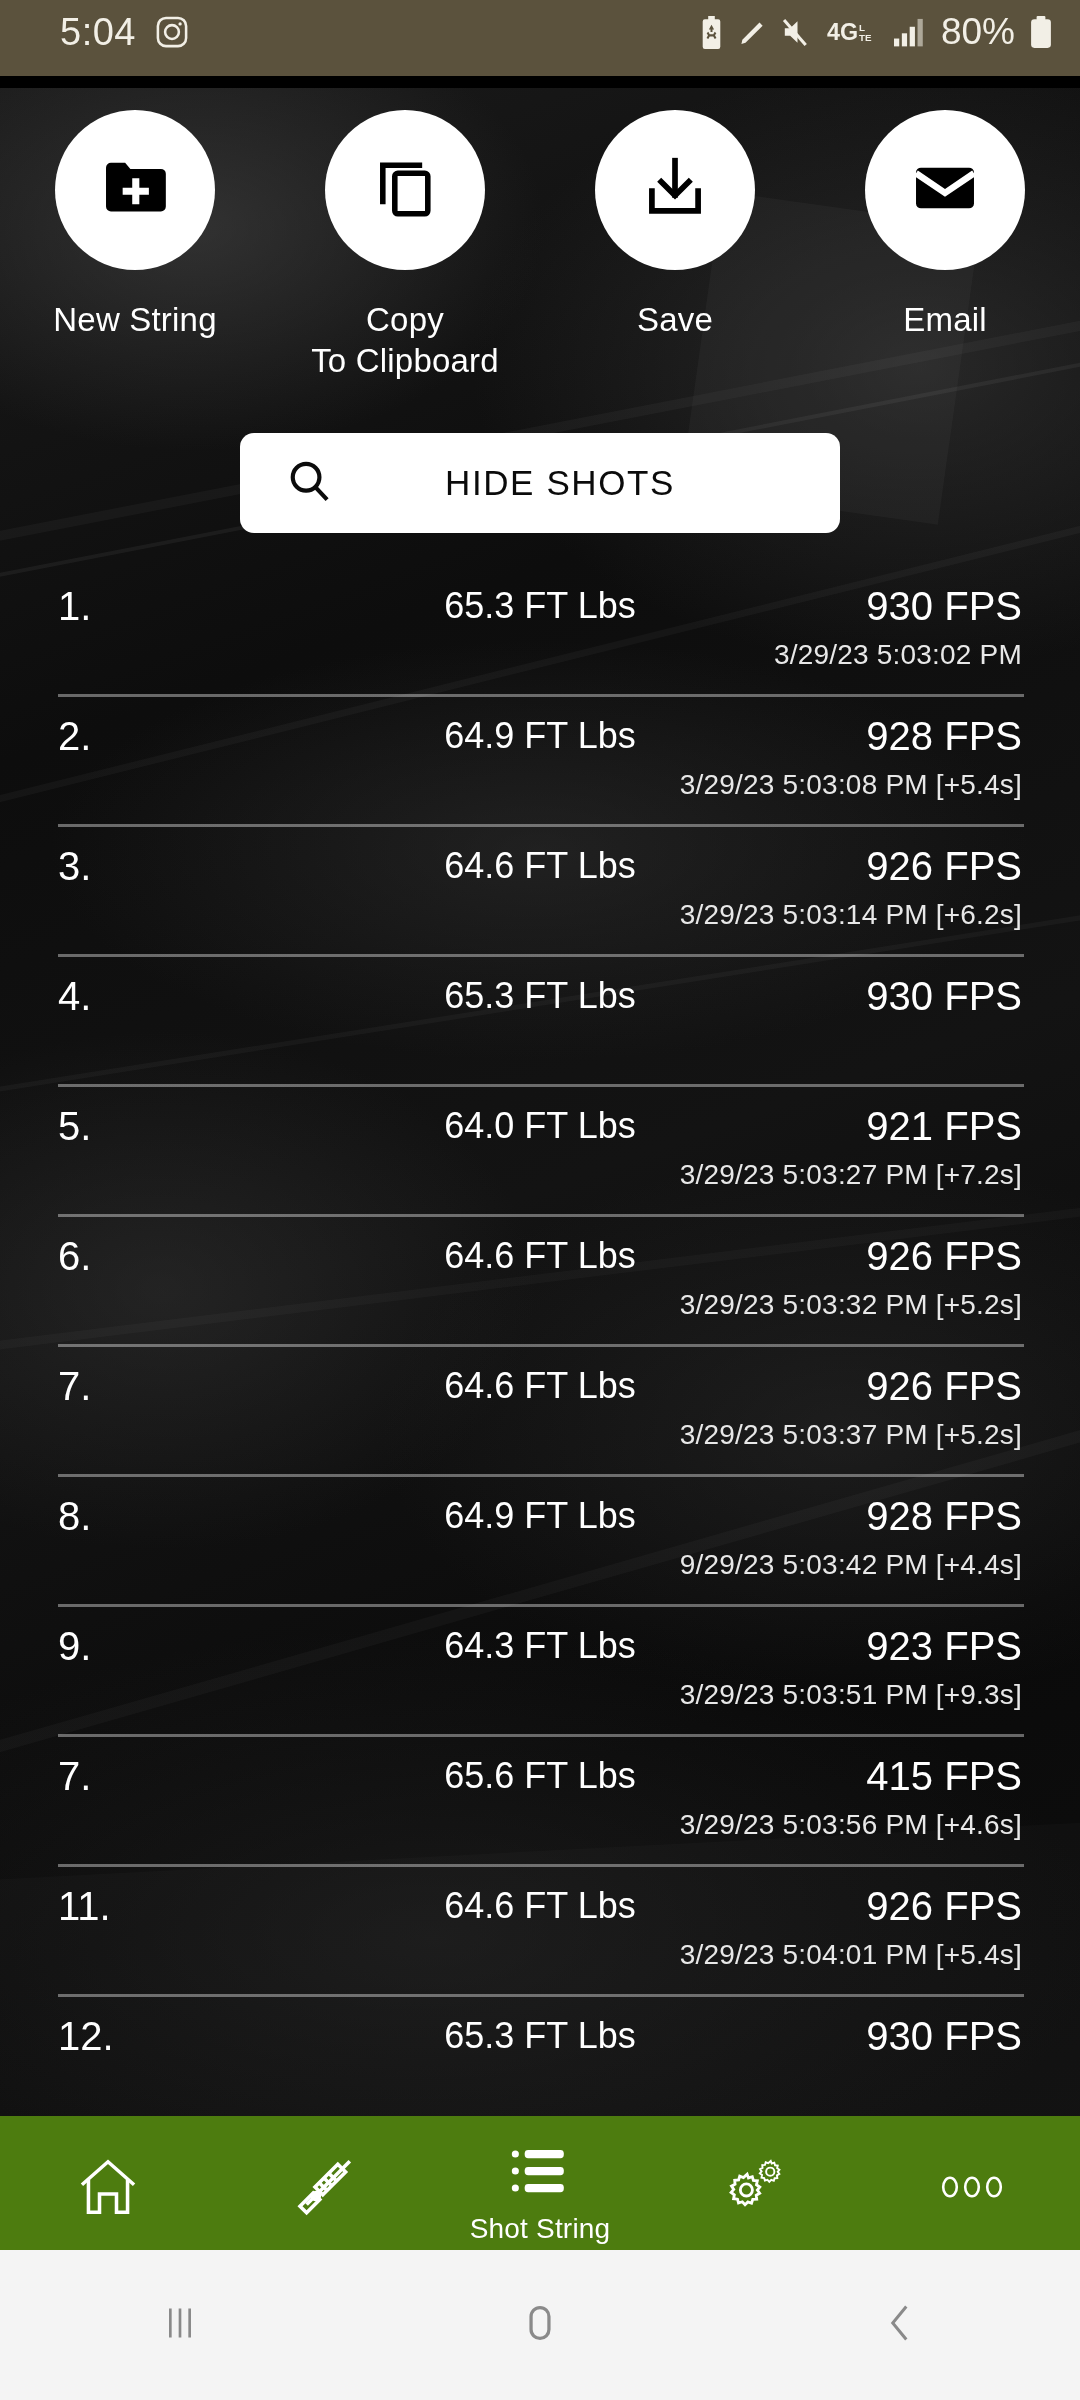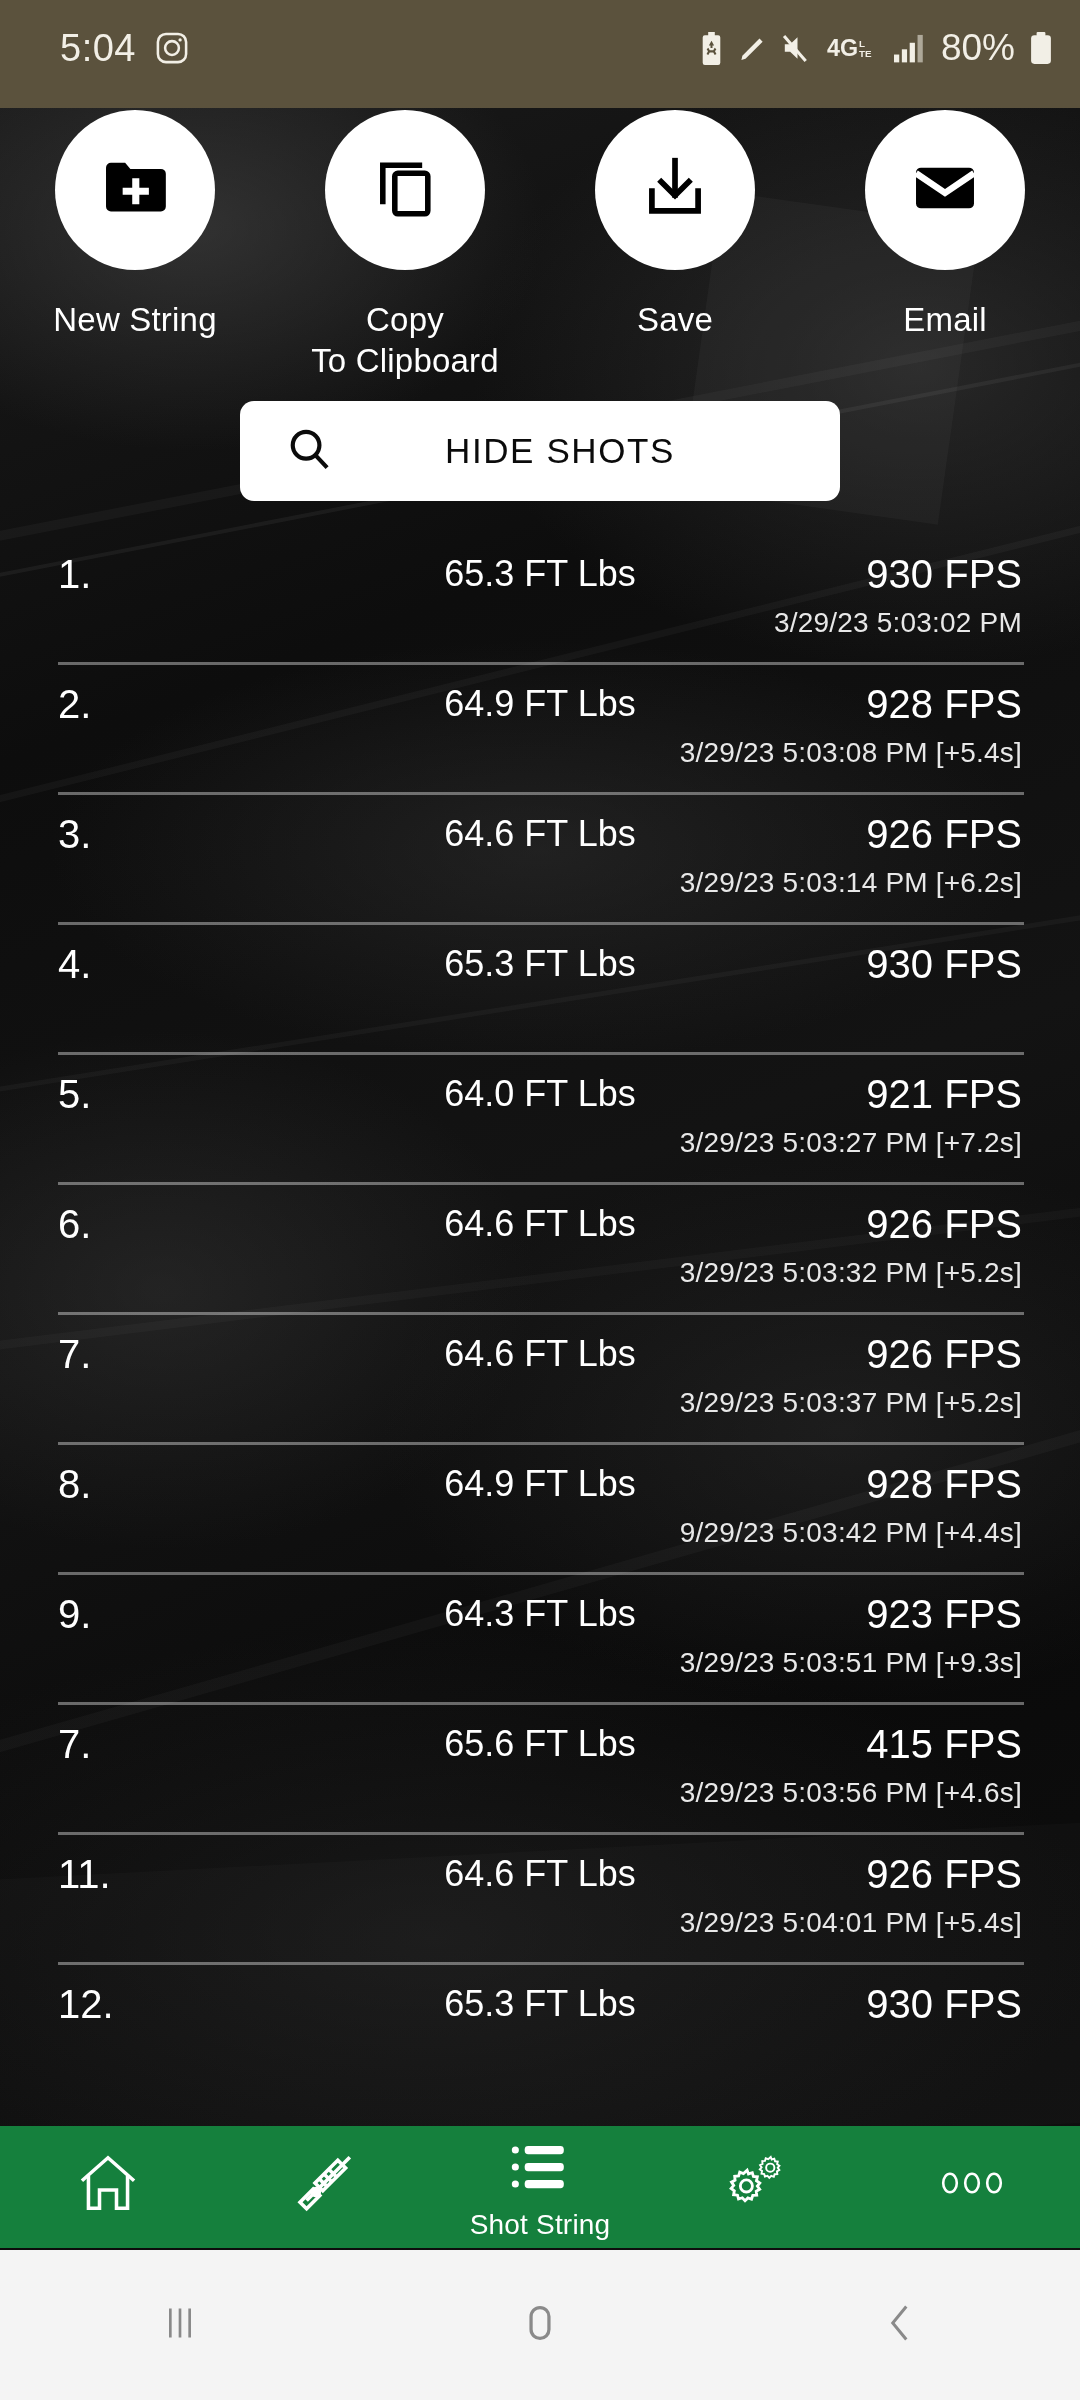--- a/index.html
+++ b/index.html
@@ -6,21 +6,21 @@
   html,body {
     width:1080px; height:2400px;
     background:#000;
     font-family:"Liberation Sans", sans-serif;
     overflow:hidden;
   }
   #screen { position:relative; width:1080px; height:2400px; overflow:hidden; }
 
   
   .statusbar{
-    position:relative; height:108px; width:100%;
+    position:relative; height:76px; width:100%;
     background:#5b523d;
     display:flex; align-items:center; justify-content:space-between;
     padding:0 26px 12px 60px;
     z-index:40;
   }
   .sb-left{ display:flex; align-items:center; gap:18px; }
   .sb-time{ color:#f2efe6; font-size:38px; letter-spacing:0.5px; }
   .sb-right{ display:flex; align-items:center; gap:13px; }
   .sb-pct{ color:#f2efe6; font-size:37px; letter-spacing:0px; }
   .ico{ display:block; }
@@ -59,21 +59,21 @@
     width:160px; height:160px; border-radius:50%;
     background:#fff;
     display:flex; align-items:center; justify-content:center;
   }
   .action-label{
     margin-top:16px; color:#fff; font-size:33px; line-height:41px;
     text-align:center; letter-spacing:.2px; white-space:pre-line;
   }
 
   
-  .hideshots-wrap{ position:relative; z-index:5; display:flex; justify-content:center; margin-top:20px; }
+  .hideshots-wrap{ position:relative; z-index:5; display:flex; justify-content:center; margin-top:52px; }
   .hideshots{
     width:600px; height:100px; background:#fff; border-radius:14px;
     display:flex; align-items:center; padding:0 44px;
   }
   .hideshots-label{
     flex:1; text-align:center; color:#0b0b0b;
     font-size:35px; font-weight:400; letter-spacing:1.6px;
     margin-left:-10px;
   }
 
@@ -91,22 +91,22 @@
     position:absolute; top:72px; right:58px;
     color:#e8e8e8; font-size:28px; letter-spacing:.2px;
   }
   .shot-sep{
     position:absolute; bottom:0; left:58px; right:56px;
     height:3px; background:rgba(255,255,255,.38);
   }
 
   
   .bottomnav{
-    position:absolute; left:0; right:0; bottom:152px; height:122px;
-    background:#15803d; display:flex; align-items:center; z-index:30;
+    position:absolute; left:0; right:0; bottom:134px; height:150px;
+    background:#4d7c0f; display:flex; align-items:center; z-index:30;
   }
   .navitem{ flex:1; display:flex; flex-direction:column; align-items:center; justify-content:center; gap:4px; }
   .navitem .navlabel{ color:#fff; font-size:28px; letter-spacing:.2px; }
 
   
   .sysnav{
     position:absolute; left:0; right:0; bottom:0; height:150px;
     background:#f4f4f4; display:flex; align-items:center; z-index:30;
   }
   .sysitem{ flex:1; display:flex; align-items:center; justify-content:center; }

